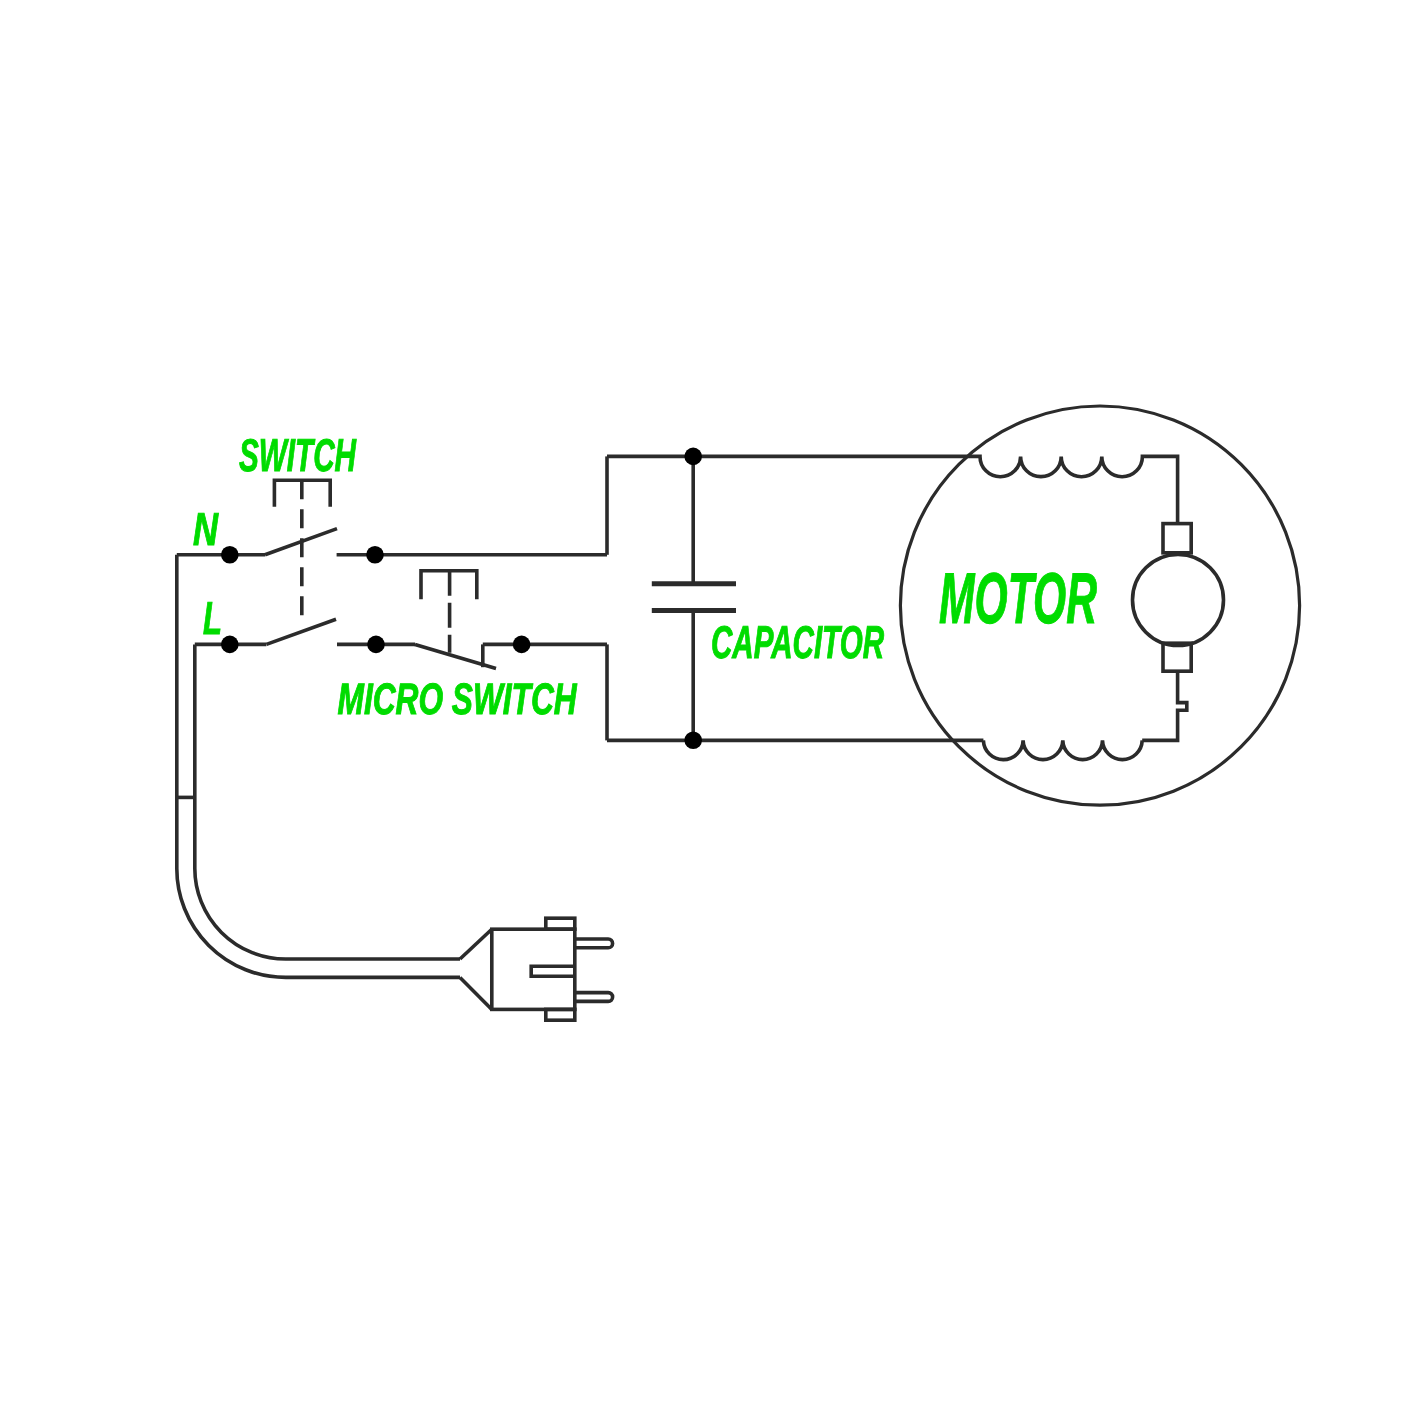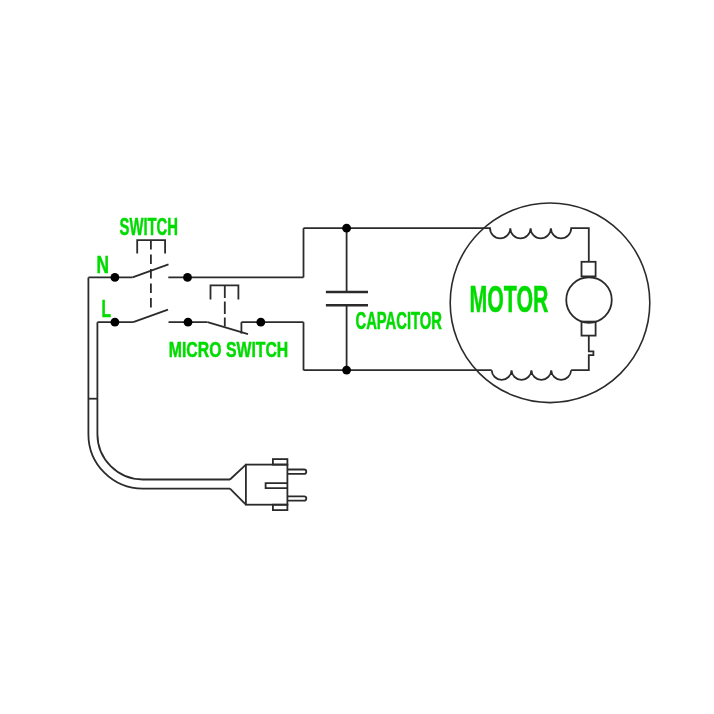--- a/index.html
+++ b/index.html
@@ -1,16 +1,16 @@
 <!DOCTYPE html>
 <html><head>
 <meta charset="utf-8">
 <style>
   html,body{margin:0;padding:0;background:#ffffff;}
-  .page{width:714px;height:714px;position:relative;background:#ffffff;overflow:hidden;}
+  .page{width:714px;height:714px;position:relative;background:#ffffff;overflow:hidden;font-style:italic;}
   text{font-family:"Liberation Sans",sans-serif;font-weight:bold;fill:#00dc00;stroke:#00dc00;stroke-width:0.5;}
 </style>
 </head>
 <body>
 <div class="page">
 <svg width="714" height="714" viewBox="0 0 714 714" xmlns="http://www.w3.org/2000/svg">
   <rect x="0" y="0" width="714" height="714" fill="#ffffff"></rect>
   <g stroke="#2b2b2b" stroke-width="1.8" fill="none">
 
     <circle cx="550" cy="302.8" r="99.8" stroke-width="1.6"></circle>

